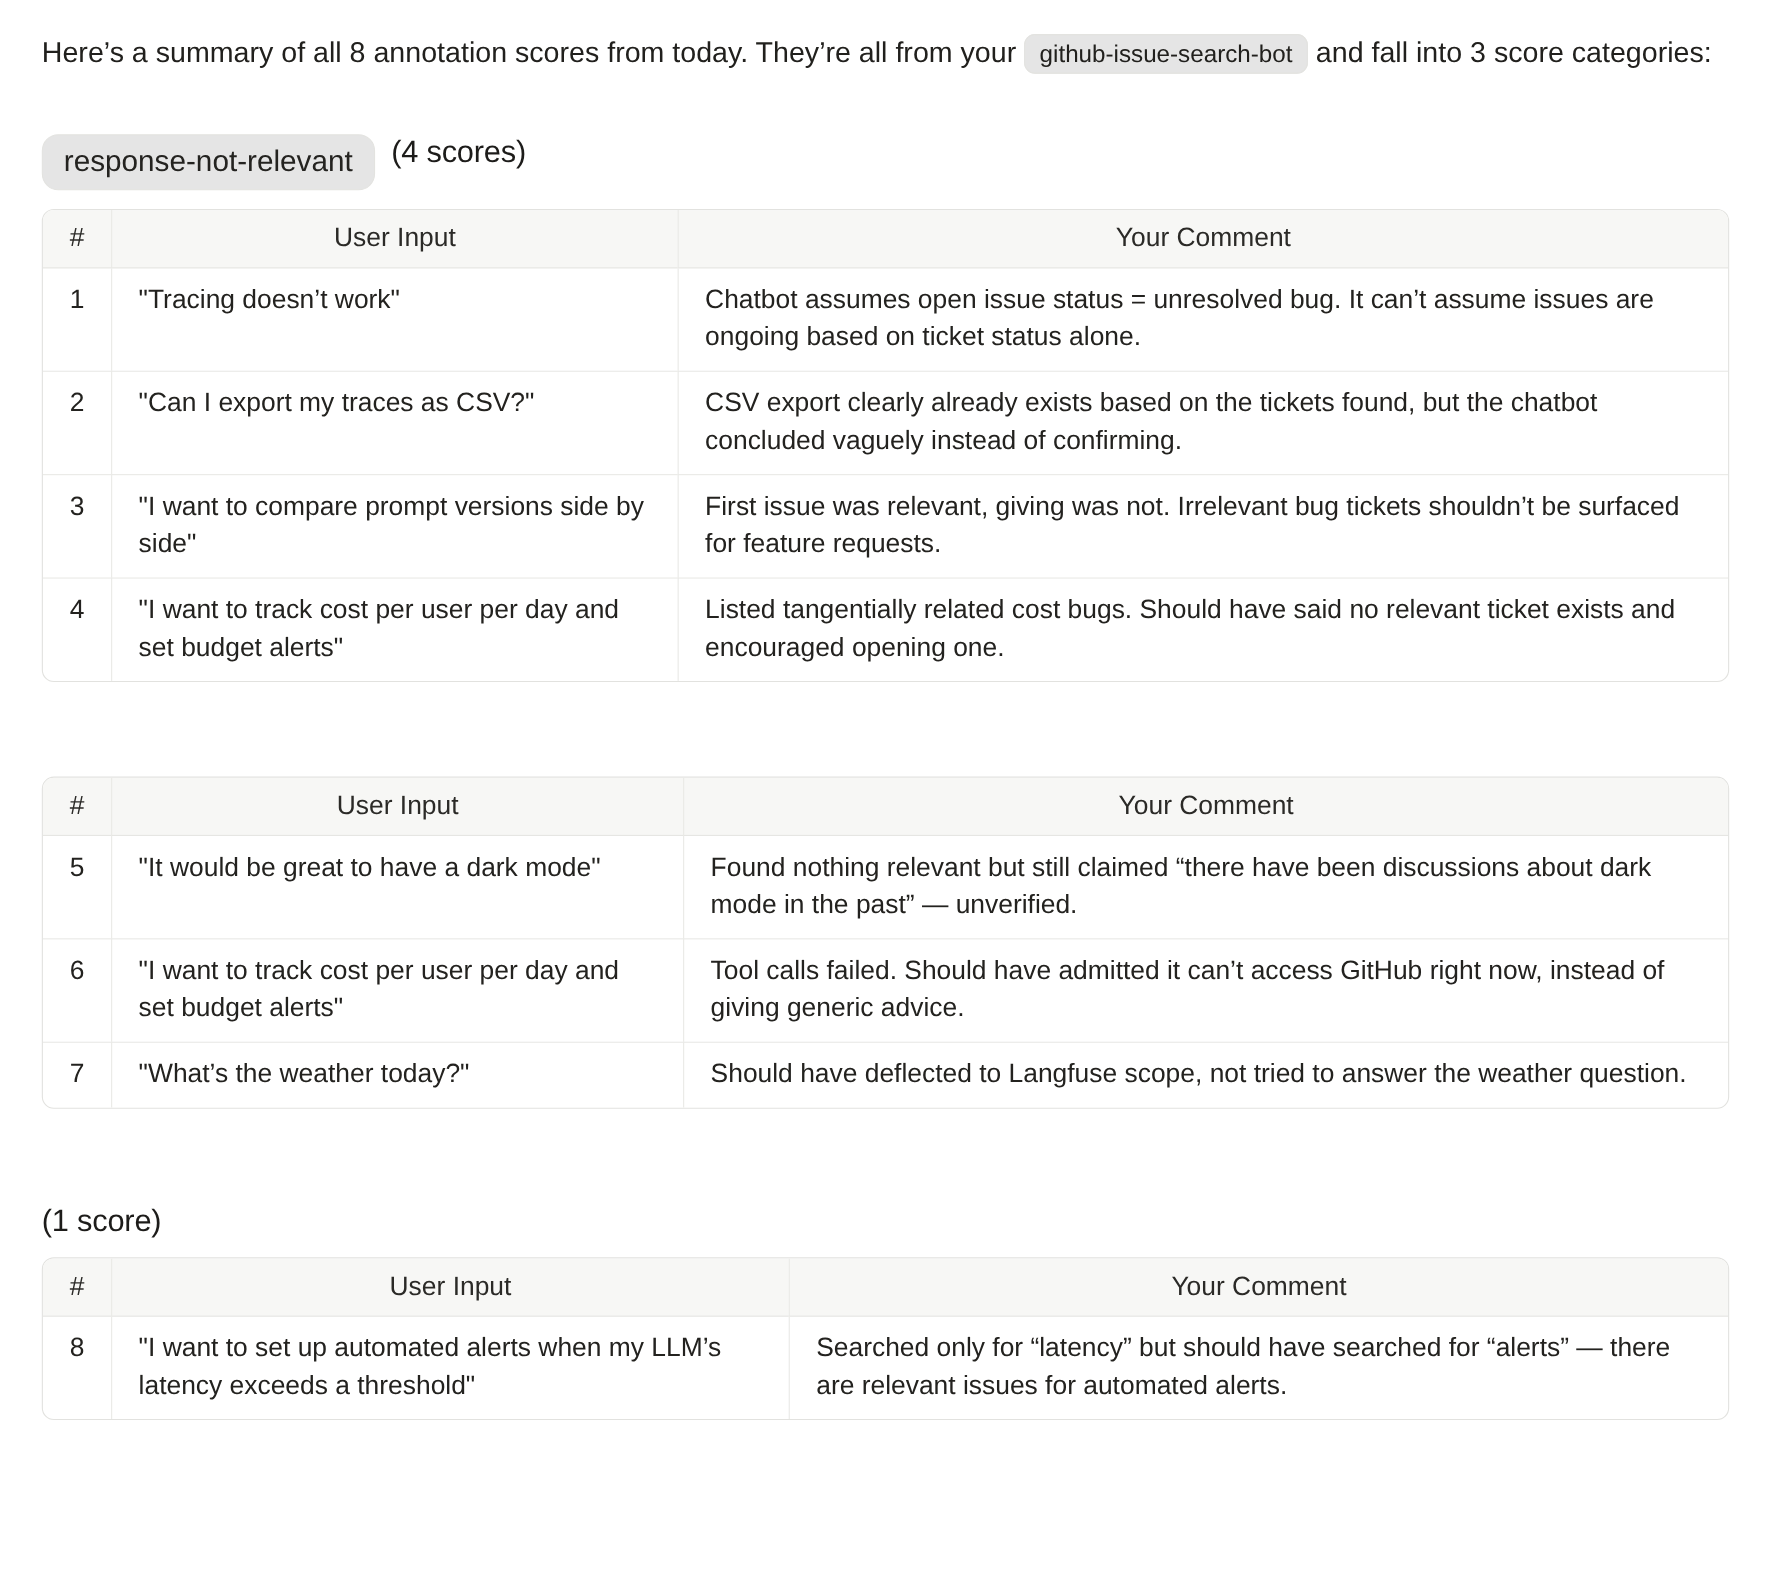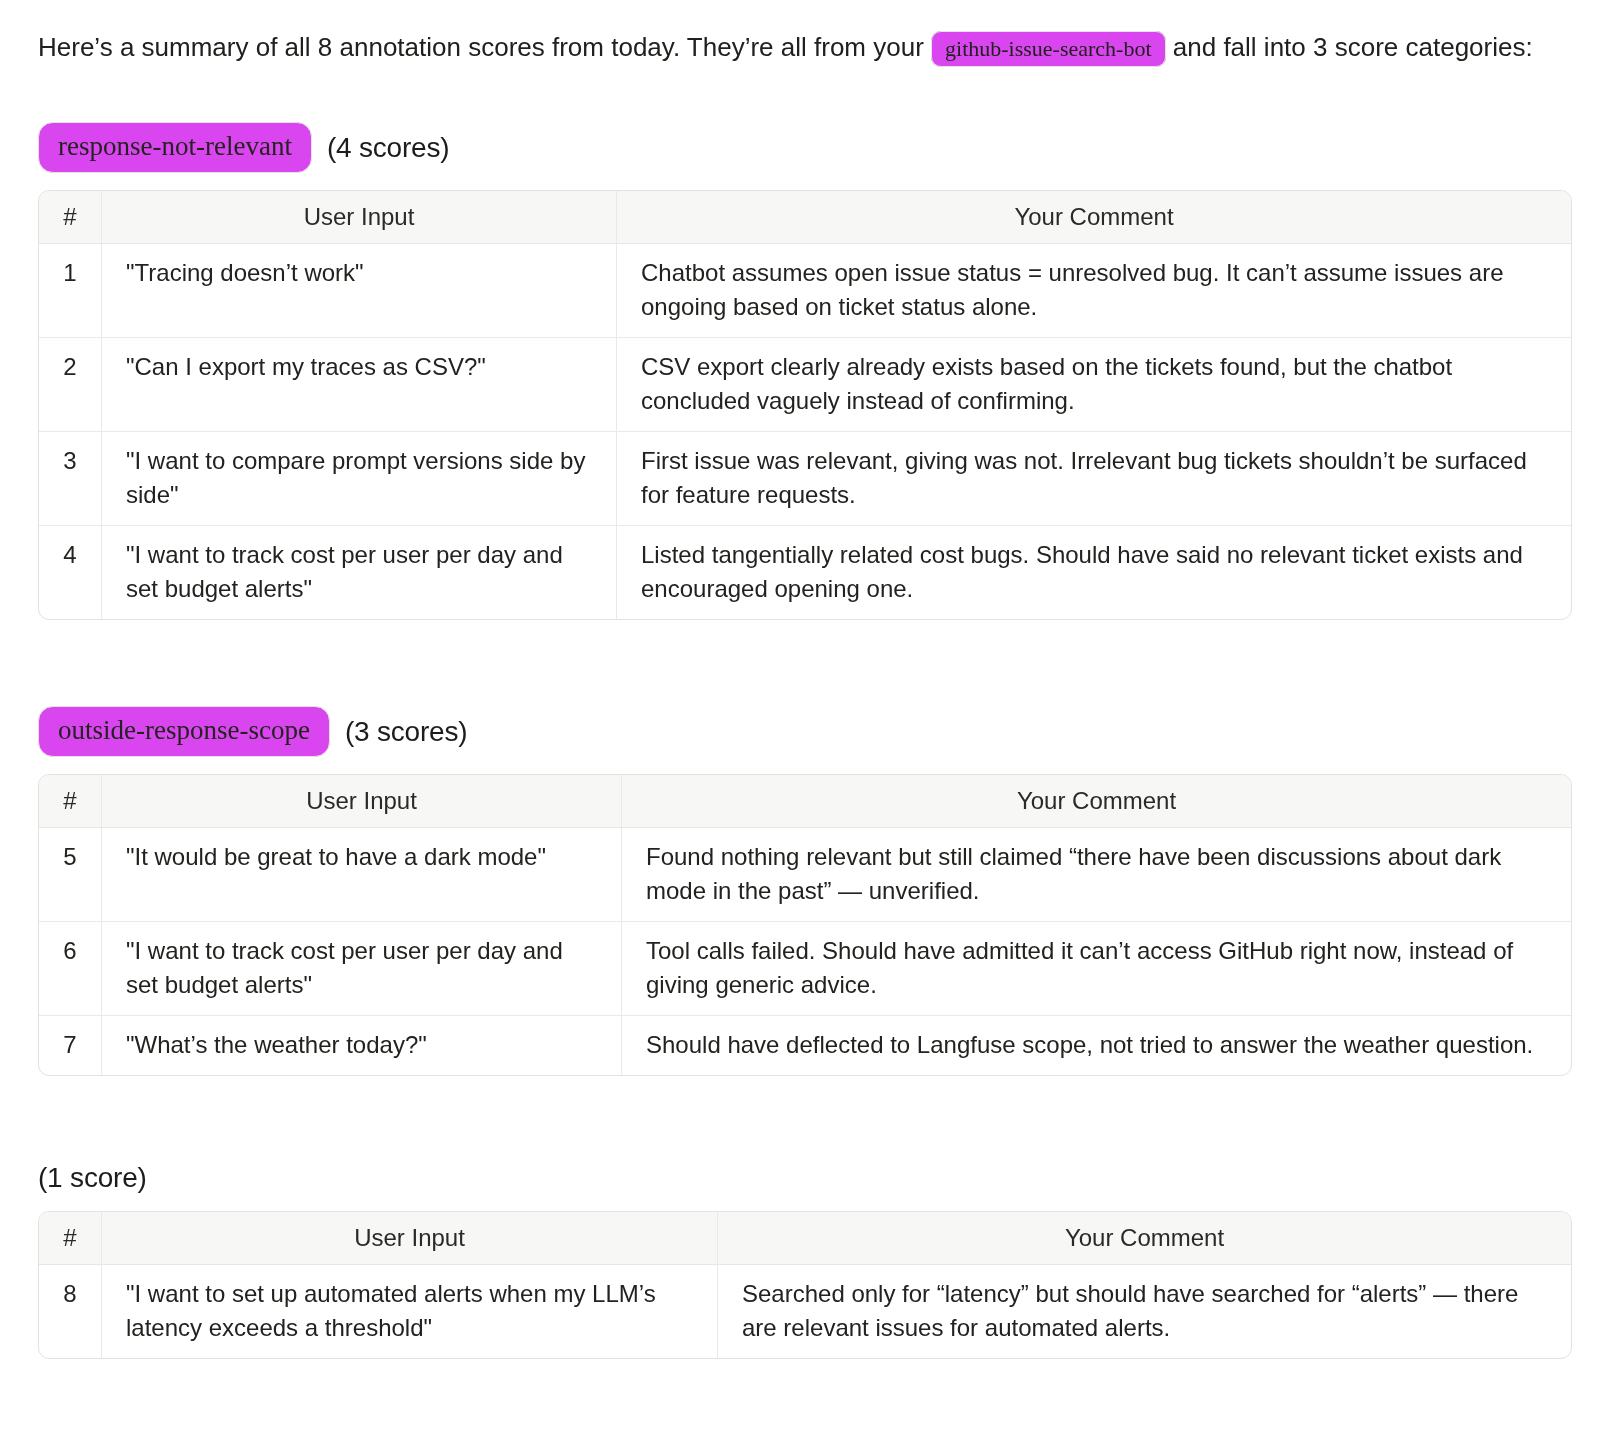--- a/index.html
+++ b/index.html
@@ -15,37 +15,37 @@
 
   
   .intro {
     font-size: 26px;
     line-height: 46px;
     margin: 0;
     max-width: 1525px;
     color: #21201d;
   }
   .code-pill {
-    font-family: Liberation Serif, serif;
-    background: #d946ef;
+    font-family: Liberation Sans, sans-serif;
+    background: #e5e5e5;
     border: 1.5px solid #e3e3e0;
     border-radius: 10px;
     white-space: nowrap;
   }
   .inline-pill {
     font-size: 22px;
     padding: 4px 13px 5px 13px;
   }
 
   
   .score-section { margin-top: 86px; }
   .score-section.first { margin-top: 50px; }
   .section-heading {
     display: flex;
-    align-items: center;
+    align-items: flex-start;
     gap: 15px;
     margin: 0 0 17px 0;
   }
   .category-pill {
     font-size: 27px;
     padding: 8px 19px 10px 19px;
     border-radius: 15px;
     color: #242320;
   }
   .count {
@@ -147,24 +147,20 @@
           <td class="num">4</td>
           <td>"I want to track cost per user per day and set budget alerts"</td>
           <td>Listed tangentially related cost bugs. Should have said no relevant ticket exists and encouraged opening one.</td>
         </tr>
       </tbody>
     </table>
   </div>
 </section>
 
 <section class="score-section">
-  <div class="section-heading">
-    <span class="code-pill category-pill">outside-response-scope</span>
-    <span class="count">(3 scores)</span>
-  </div>
   <div class="table-wrap t2">
     <table class="scores-table">
       <colgroup>
           <col class="col-num">
           <col class="col-input">
           <col class="col-comment">
         </colgroup>
       <thead>
         <tr>
           <th class="num">#</th>

